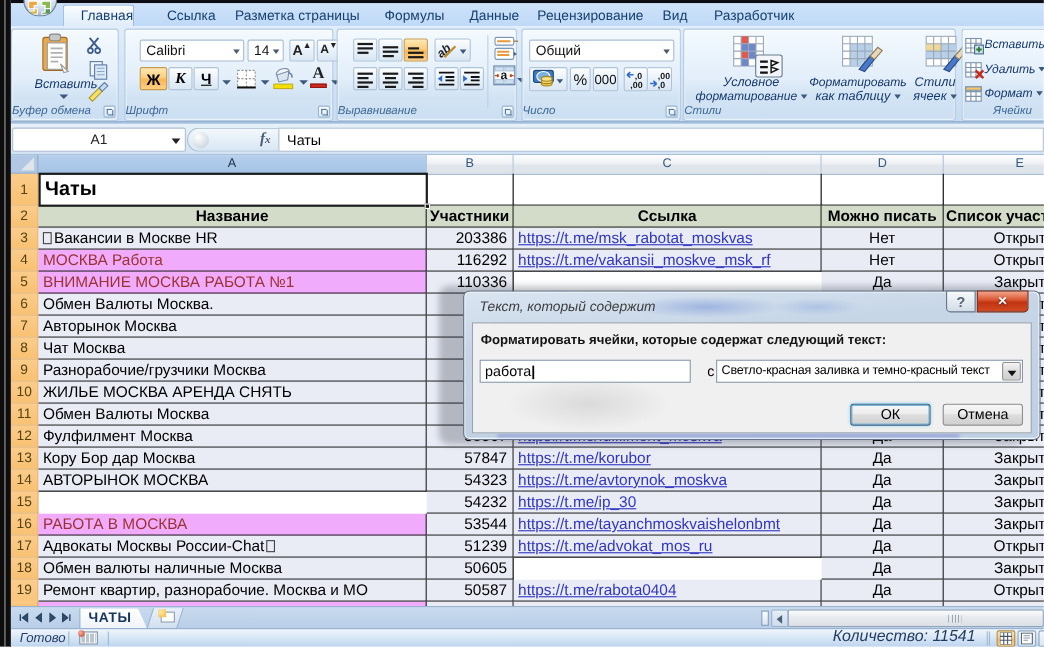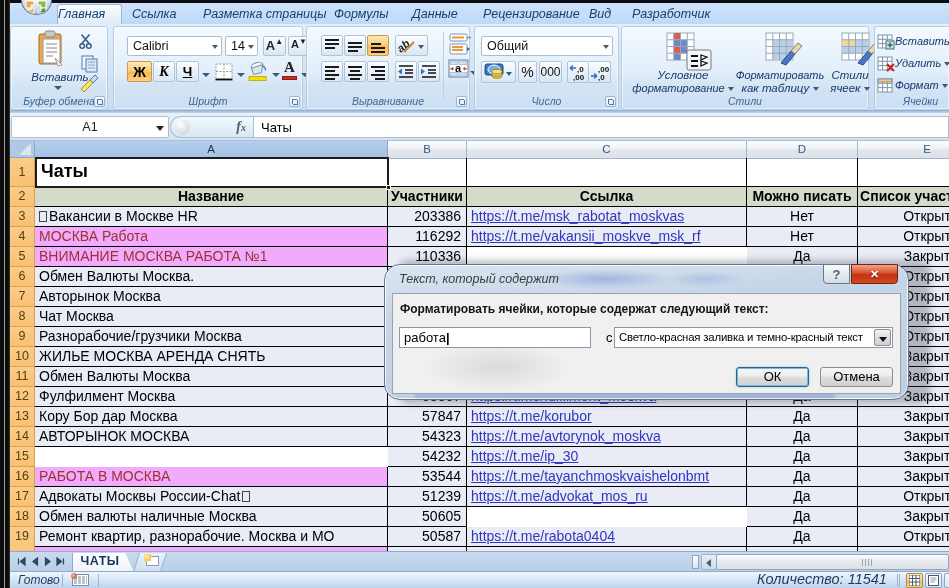--- a/index.html
+++ b/index.html
@@ -4,28 +4,28 @@
 *{margin:0;padding:0;box-sizing:border-box}
 html,body{width:949px;height:588px;overflow:hidden;font-family:"Liberation Sans",sans-serif;background:#fff}
 #stage{position:absolute;left:0;top:0;width:949px;height:588px;overflow:hidden}
 .abs{position:absolute}
 
 #leftdark{left:0;top:0;width:10px;height:588px;background:#0d0d0d;border-right:1px solid #303030}
 #leftdark:before{content:"";position:absolute;left:4px;top:0;width:1px;height:588px;background:#9a9a9a}
 #topdark{left:0;top:0;width:949px;height:3px;background:#0c0c14}
 
 #tabrow{left:10px;top:3px;width:939px;height:21px;background:linear-gradient(#cee2fa,#bfd9f7)}
-.rtab{position:absolute;top:2px;height:19px;font-size:12.5px;font-style:italic;color:#16406f;text-align:left;line-height:19px;white-space:nowrap}
+.rtab{position:absolute;top:2px;height:19px;font-size:12.5px;color:#16406f;text-align:right;line-height:19px;white-space:nowrap}
 #tab-active{left:47px;top:1px;width:65px;height:20px;background:linear-gradient(#fbfdfe,#eef5fc 45%,#dfecf9);border:1px solid #98b9dc;border-bottom:none;border-radius:3px 3px 0 0}
 #orb{left:21px;top:0;width:31px;height:15px;border-radius:0 0 16px 16px;background:radial-gradient(circle at 50% -12px,#ffffff 0%,#f2f7fc 45%,#c2d2e4 75%,#8097b4 100%);border:1px solid #66798f;border-top:none;overflow:hidden}
 
 #ribbon{left:10px;top:24px;width:939px;height:86px;background:linear-gradient(#e0edfb,#d2e4f6 55%,#c6dcf2)}
 #ribbonline{left:10px;top:110px;width:939px;height:3px;background:linear-gradient(#8eabcd,#c3d8ee)}
 .group{position:absolute;top:2px;height:84px;border:1px solid #b7cce1;border-radius:3px;background:linear-gradient(#f4fafe,#e2eefa 55%,#d3e4f4 72%,#cbdff2);box-shadow:inset 0 0 0 1px rgba(255,255,255,.55)}
-.glabel{position:absolute;left:0;right:0;bottom:1px;text-align:center;font-size:10.5px;font-style:italic;color:#3e6896;height:13px;line-height:13px;white-space:nowrap}
+.glabel{position:absolute;left:0;right:0;bottom:1px;text-align:left;font-size:10.5px;font-style:italic;color:#3e6896;height:13px;line-height:13px;white-space:nowrap}
 .launch{position:absolute;right:2px;bottom:2px;width:11px;height:11px;border:1px solid #9db6cf;border-radius:2px;background:linear-gradient(#f7fbfe,#dcebf8)}
 .launch:before{content:"";position:absolute;left:2px;top:2px;width:4px;height:4px;border-left:1px solid #56769b;border-top:1px solid #56769b}
 .launch:after{content:"";position:absolute;right:1px;bottom:1px;width:4px;height:4px;border-right:1px solid #56769b;border-bottom:1px solid #56769b}
 .rbx{position:absolute;white-space:nowrap}
 .combo{position:absolute;background:#fff;border:1px solid #a9bed3;border-radius:2px;font-size:12.5px;color:#111;line-height:18px;padding-left:5px}
 .cdd{position:absolute;right:3px;top:8px;width:0;height:0;border-left:3.5px solid transparent;border-right:3.5px solid transparent;border-top:4px solid #4a5a6a}
 .dd9{display:inline-block;width:0;height:0;border-left:3.5px solid transparent;border-right:3.5px solid transparent;border-top:4px solid #3c5a7c;vertical-align:middle}
 .btn{position:absolute;border:1px solid #b0c4d8;border-radius:2px;background:linear-gradient(#fdfeff,#e8f1f9 50%,#d9e7f3)}
 .btnhl{background:linear-gradient(#fde8b5,#fbce7f 45%,#f9b757 55%,#fbd086);border:1px solid #c79b48}
 .bars{position:absolute;left:3px;right:3px}
@@ -67,21 +67,21 @@
 #hthumb{position:absolute;left:706px;top:2px;width:233px;height:16px;background:linear-gradient(#fbfcfd,#e6e9ed 50%,#dde1e6);border:1px solid #93a5b8;border-radius:2px}
 #hthumb:before{content:"";position:absolute;left:145px;top:4px;width:12px;height:7px;background:repeating-linear-gradient(90deg,#9aa6b2 0,#9aa6b2 1px,transparent 1px,transparent 3px)}
 
 #status{left:10px;top:571px;width:939px;height:17px;background:linear-gradient(#f0f6fd,#d4e4f5 55%,#bed4ee);border-top:1px solid #8eabcd}
 .sbtext{position:absolute;font-size:12px;font-style:italic;color:#1f3a5f;top:1px;line-height:15px}
 .sbsep{position:absolute;top:2px;width:1px;height:13px;background:#9fb8d0}
 .vbtn{position:absolute;top:1px;width:17px;height:15px;border:1px solid #8ea6bf;border-radius:2px;background:linear-gradient(#f2f7fc,#dbe7f2)}
 .vbtnhl{background:linear-gradient(#fde8b5,#fbce7f 45%,#f9b757 55%,#fbd086);border:1px solid #b08c42}
 
 #dlgshadow{left:399px;top:260px;width:531px;height:144px;border-radius:9px;background:rgba(40,50,60,.28);filter:blur(3px)}
-#dlg{left:384px;top:264px;width:525px;height:136px;border-radius:16px;background:linear-gradient(175deg,#dae5f1,#c7d6e7 30%,#bdcfe2);border:1px solid #67778a;box-shadow:inset 0 0 0 1px rgba(255,255,255,.85)}
+#dlg{left:421px;top:264px;width:525px;height:136px;border-radius:6px;background:linear-gradient(175deg,#dae5f1,#c7d6e7 30%,#bdcfe2);border:1px solid #67778a;box-shadow:inset 0 0 0 1px rgba(255,255,255,.85)}
 #dlgblob1{position:absolute;left:150px;top:4px;width:140px;height:20px;border-radius:10px;background:radial-gradient(ellipse at center,rgba(120,150,215,.55),rgba(120,150,215,0) 70%)}
 #dlgblob2{position:absolute;left:280px;top:6px;width:80px;height:16px;border-radius:8px;background:radial-gradient(ellipse at center,rgba(130,160,220,.4),rgba(130,160,220,0) 70%)}
 #dlgtitle{position:absolute;left:14px;top:7px;font-size:12.5px;font-style:italic;color:#3c3c3c}
 #dlgpanel{position:absolute;left:7px;top:28px;width:509px;height:101px;background:#f0f0f0;border:1px solid #98a3ae}
 #dlgsmudge{position:absolute;left:30px;top:48px;width:150px;height:50px;background:radial-gradient(ellipse at center,rgba(120,120,125,.18),rgba(120,120,125,0) 70%)}
 #dlglabel{position:absolute;left:7px;top:8px;font-size:12px;font-weight:bold;color:#151515}
 #dlginput{position:absolute;left:6px;top:33px;width:192px;height:21px;background:#fff;border:1px solid #8799ab;font-size:13px;line-height:19px;padding-left:4px;color:#000}
 #dlgc{position:absolute;left:213px;top:36px;font-size:13px;color:#000}
 #dlgcombo{position:absolute;left:221px;top:33px;width:279px;height:21px;background:#fff;border:1px solid #8799ab;font-size:11.4px;line-height:19px;padding-left:4px;color:#000;letter-spacing:-0.2px}
 #comboarr{position:absolute;right:1px;top:1px;width:17px;height:17px;background:linear-gradient(#f5f5f5,#dcdcdc 50%,#cfcfcf);border:1px solid #8e8e8e;border-radius:2px}

